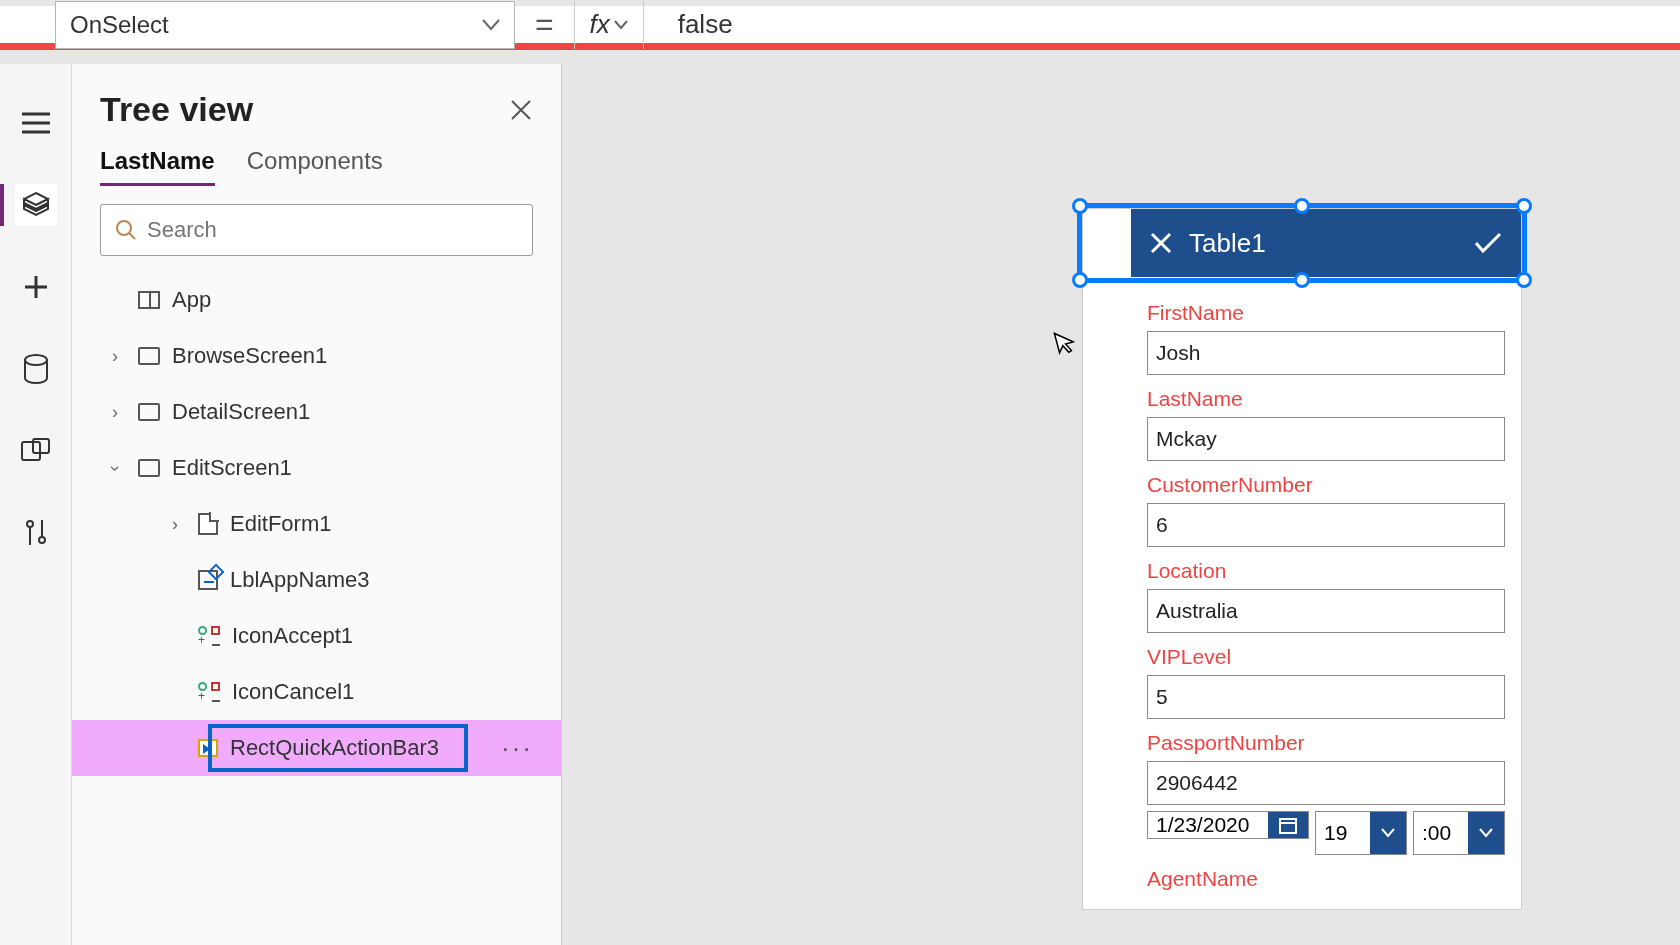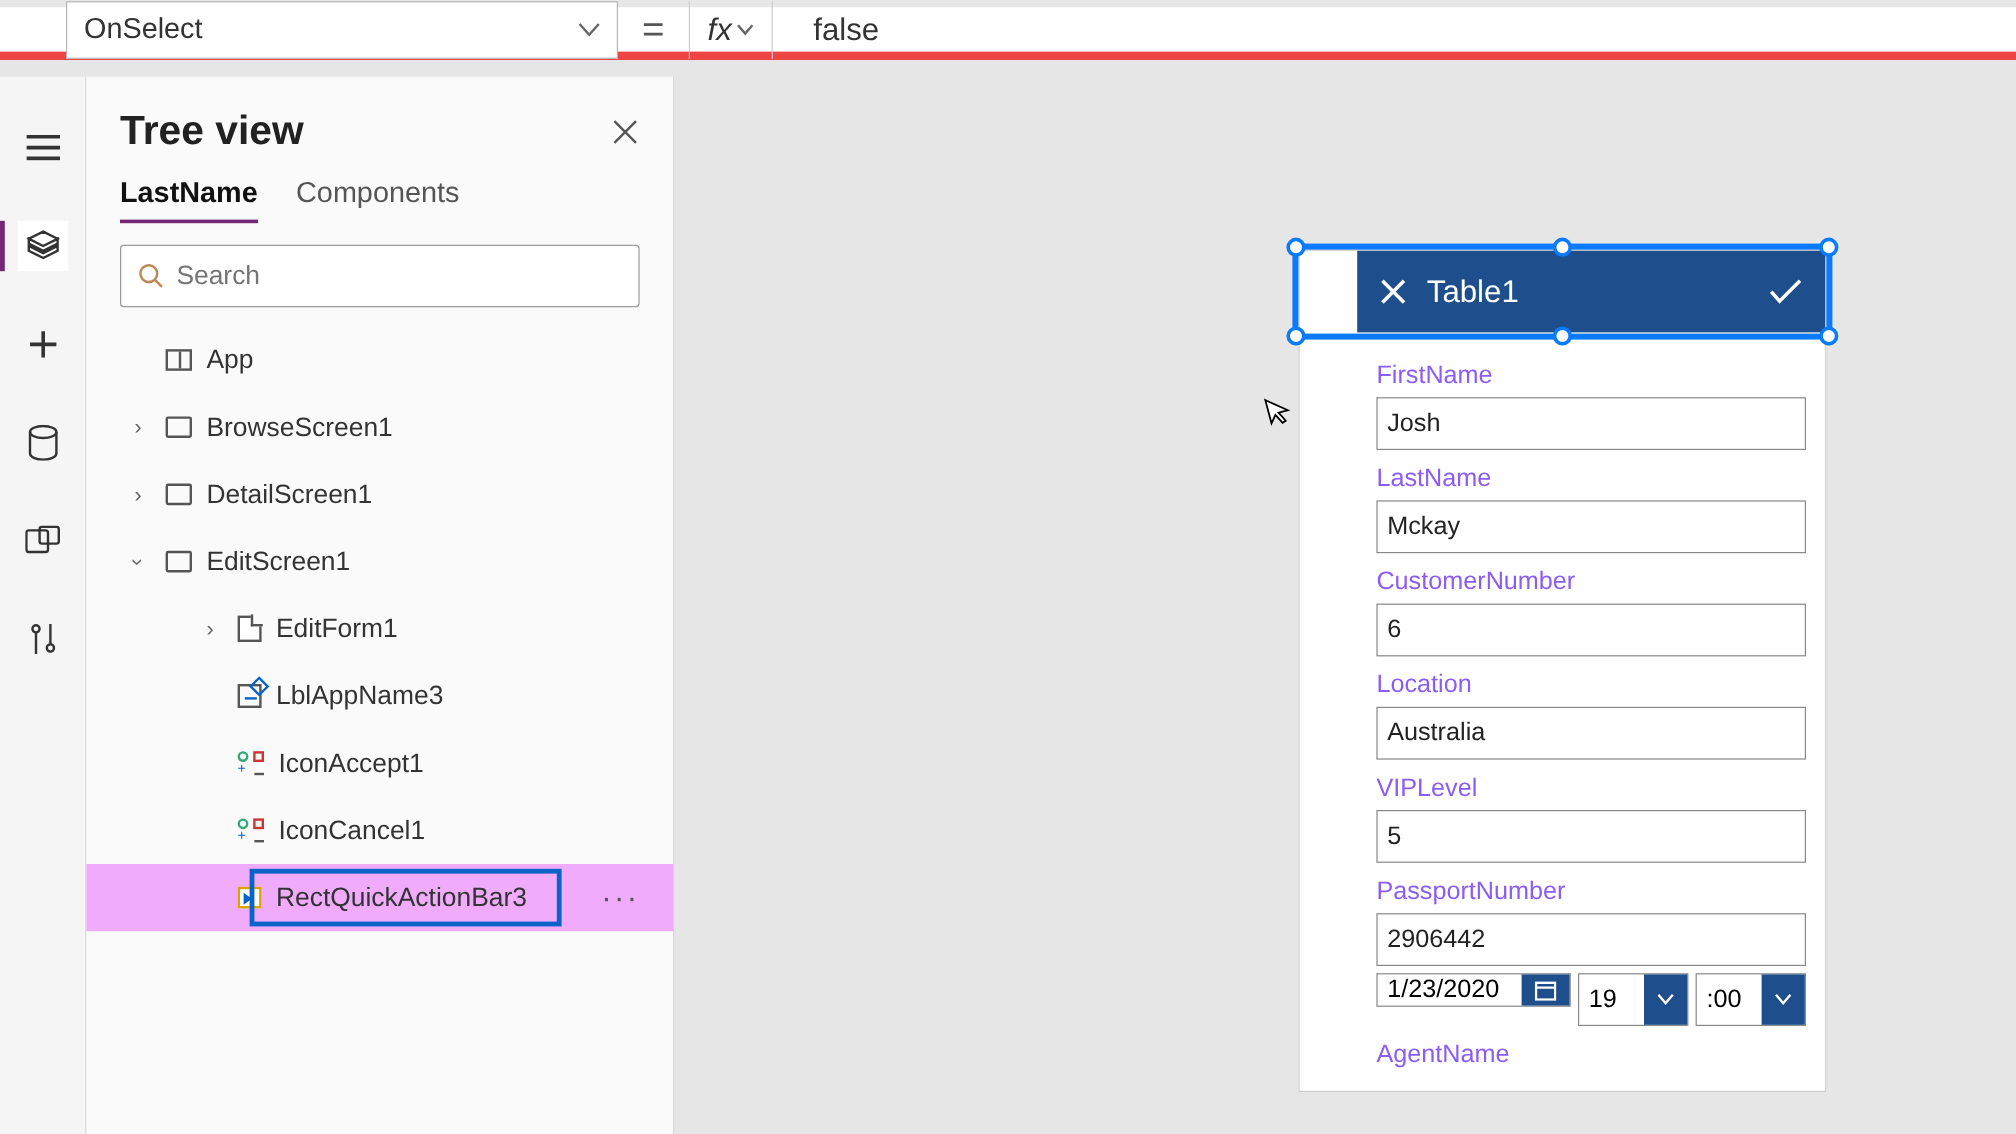--- a/index.html
+++ b/index.html
@@ -132,21 +132,21 @@
 
   .titlebar {
     height:68px; background:#1f4e8c; color:#fff; display:flex; align-items:center;
     padding:0 18px; gap:16px; font-size:26px;
   }
   .titlebar .x { font-size:28px; font-weight:300; cursor:pointer;}
   .titlebar .name { flex:1; }
   .titlebar .check { font-size:28px; cursor:pointer;}
 
   .form-body { padding: 12px 16px 18px 16px;}
-  .fld-label { font-size:21px; color:#8b5cf6; margin-top:12px; }
+  .fld-label { font-size:21px; color:#ef4444; margin-top:12px; }
   .fld-input {
     width:100%; height:44px; border:1px solid #888; margin-top:6px;
     padding:0 8px; font-size:21px; color:#222;
     display:flex; align-items:center; background:#fff;
   }
   .date-row { display:flex; gap:6px; margin-top:6px;}
   .date-box { flex:1; height:28px; border:1px solid #888; display:flex; align-items:center;}
   .date-box .txt{flex:1;padding:0 8px;font-size:21px;}
   .date-box .cal{width:40px;height:100%;background:#1f4e8c;display:flex;align-items:center;justify-content:center;color:#fff;}
   .sel-box2 { width:92px; height:44px; border:1px solid #888; display:flex;}

